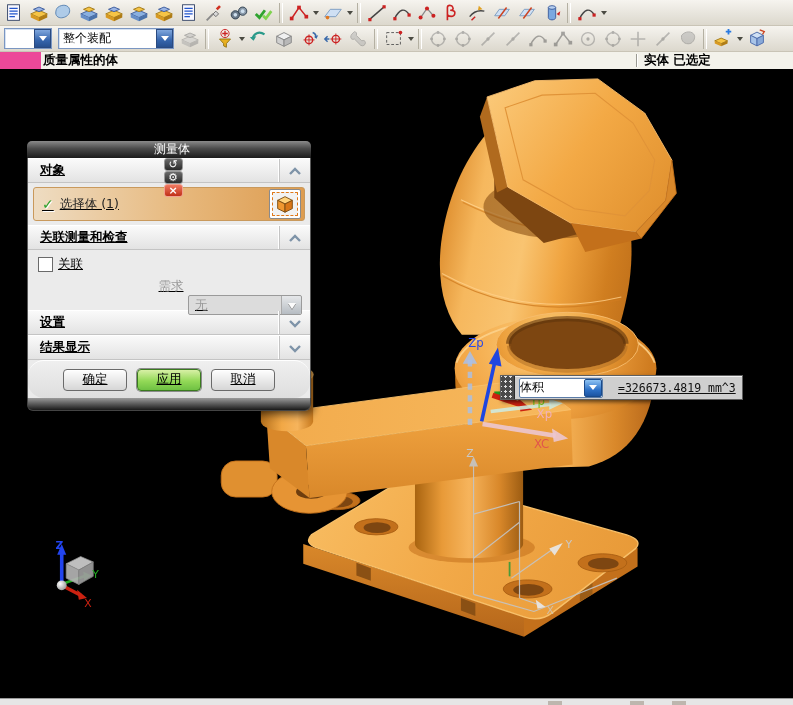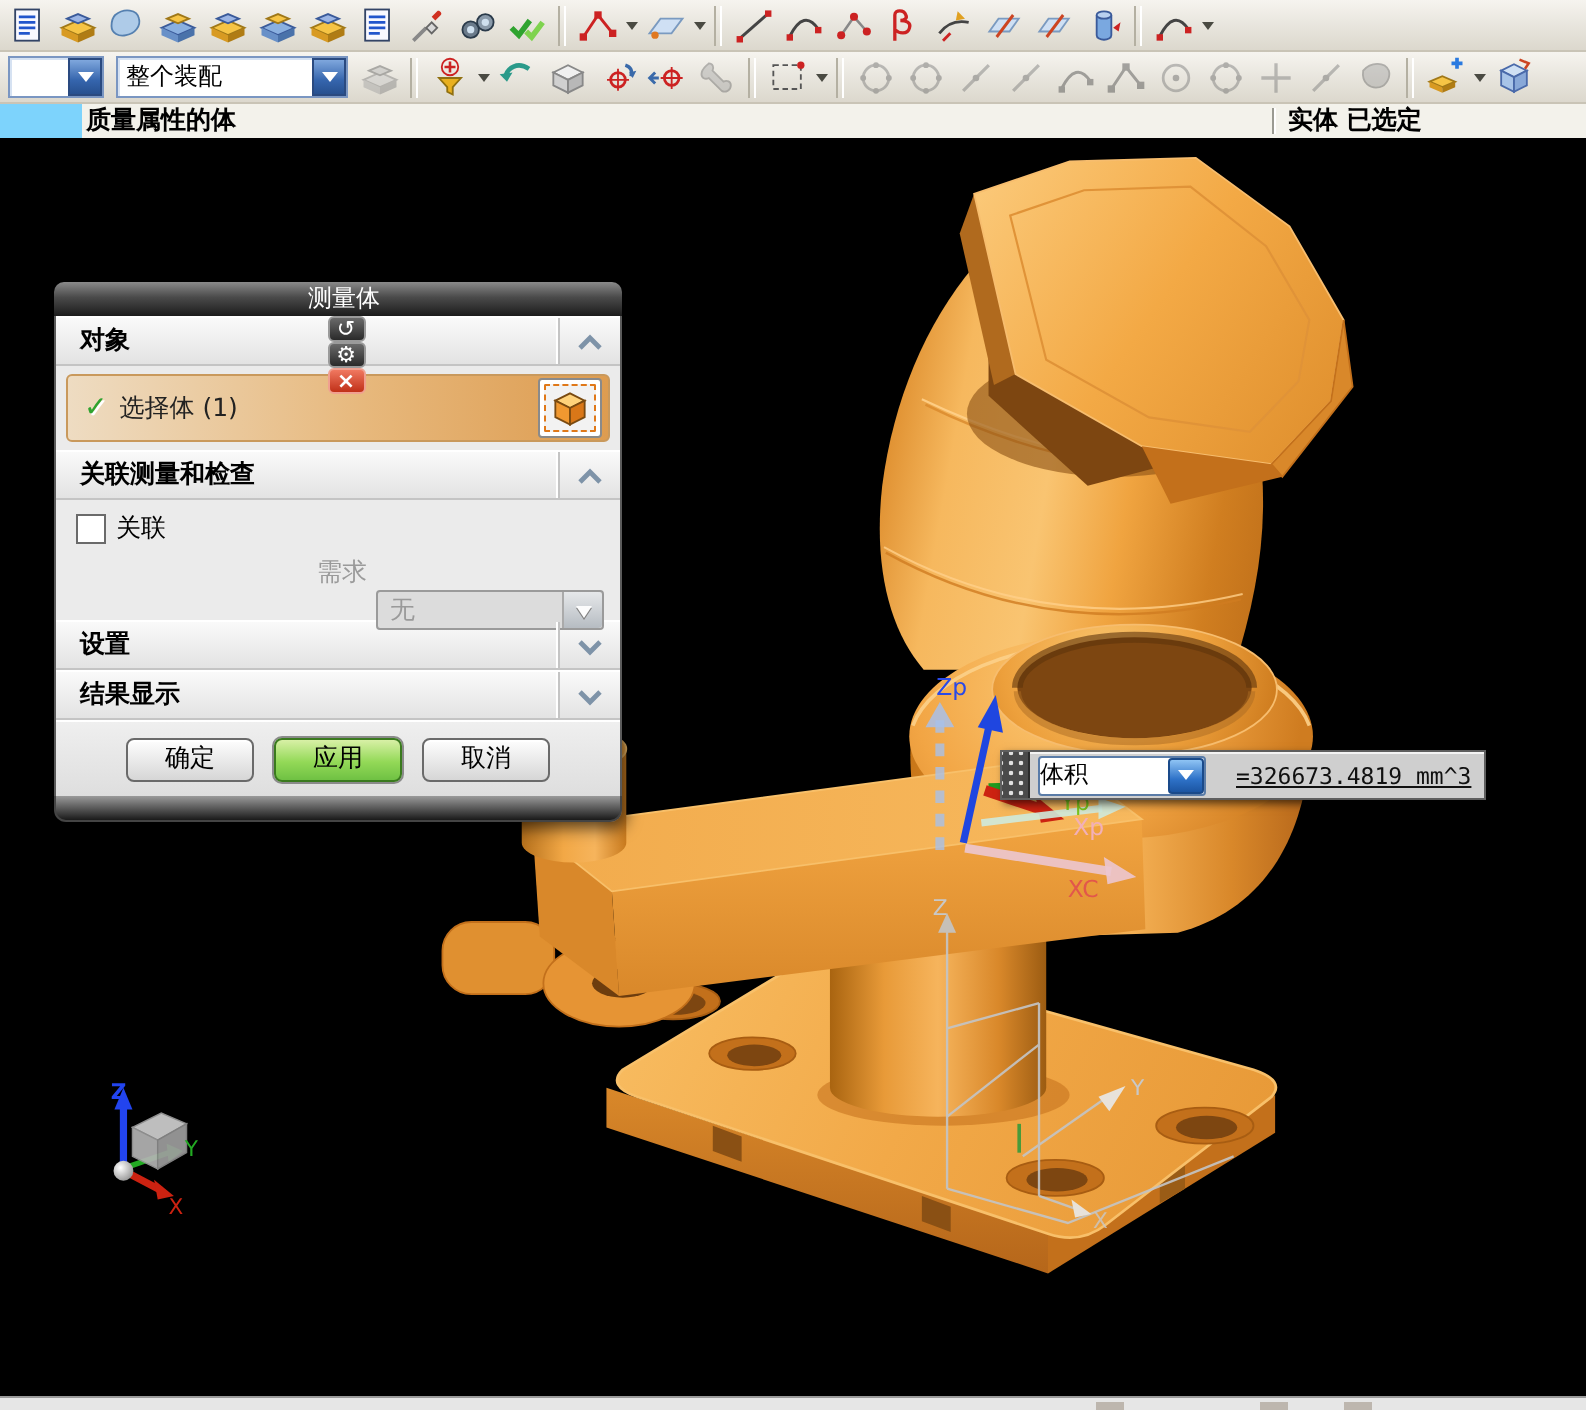--- a/index.html
+++ b/index.html
@@ -1,16 +1,16 @@
 <!DOCTYPE html>
 <html><head>
 <meta charset="utf-8">
 <style>
   html,body{margin:0;padding:0;background:#555;}
-  .stage{position:relative;width:793px;height:705px;overflow:hidden;background:#7dd3fc;
+  .stage{position:relative;width:793px;height:705px;overflow:hidden;background:#ec4899;
          font-family:"DejaVu Sans","Liberation Sans",sans-serif;font-size:12px;color:#000;}
   
   .tbar{position:absolute;left:0;width:793px;height:26px;
         background:linear-gradient(180deg,#f6f4ef 0%,#e7e4dc 55%,#dcd8cd 100%);
         border-bottom:1px solid #c9c4b6;display:flex;align-items:center;padding:0 1px;box-sizing:border-box;}
   #row1{top:0;}
   #row2{top:26px;}
   .ti{width:25px;height:24px;display:flex;align-items:center;justify-content:center;flex:0 0 auto;border-radius:2px;}
   .ti svg{display:block;}
   .ti.dim{filter:grayscale(1) opacity(.45);}
@@ -35,21 +35,21 @@
   
   .dlg{position:absolute;left:27px;top:72px;width:284px;border-radius:5px 5px 6px 6px;
        box-shadow:2px 3px 8px rgba(0,0,0,.65);}
   .dlg-title{height:17px;border-radius:5px 5px 0 0;background:linear-gradient(180deg,#8a8a8a 0%,#4a4a4a 45%,#1c1c1c 100%);
        color:#fff;display:flex;align-items:center;padding:0 3px 0 9px;font-size:12px;flex-direction:column;}
   .dlg-title .ttext{flex:1 1 auto;}
   .tbtn{width:17px;height:14px;margin-left:2px;border:1px solid #9a9a9a;border-radius:3px;
         background:linear-gradient(180deg,#6a6a6a,#2a2a2a);color:#fff;display:flex;align-items:center;
         justify-content:center;font-size:11px;line-height:1;}
   .tbtn.close{background:linear-gradient(180deg,#f07860,#c03018);border-color:#f0a090;font-weight:bold;}
-  .dlg-body{background:#ebebeb;border-left:1px solid #5a5a5a;border-right:1px solid #5a5a5a;}
+  .dlg-body{background:#ebebeb;border-left:1px solid #5a5a5a;border-right:1px solid #5a5a5a;text-decoration:underline;}
   .sec-h{height:23px;display:flex;align-items:center;background:linear-gradient(180deg,#fafafa,#e3e3e3);
         border-top:1px solid #fff;border-bottom:1px solid #c4c4c4;padding-left:12px;font-weight:bold;font-size:12.5px;}
   .sec-h .chev{margin-left:auto;border-left:1px solid #c4c4c4;box-shadow:-1px 0 0 #fff;
         width:30px;display:flex;justify-content:center;align-items:center;height:100%;}
   .selwrap{padding:4px 5px;}
   .selrow{height:32px;border:1px solid #c9995c;border-radius:3px;display:flex;align-items:center;
         background:linear-gradient(90deg,#eedcc2 0%,#e7b87c 55%,#dd9c50 100%);padding:0 3px 0 8px;}
   .selrow .ck{color:#2fa32f;font-weight:bold;font-size:14px;margin-right:6px;text-shadow:1px 1px 0 #fff;}
   .selrow .stext{flex:1 1 auto;font-size:12.5px;color:#222;}
   .cubebtn{width:30px;height:28px;background:#f2f2f2;border:1px solid #8a8a8a;border-radius:2px;
@@ -61,21 +61,21 @@
   .reqrow{height:32px;display:flex;align-items:center;padding:0 8px 0 12px;flex-direction:column;}
   .reqrow .rlab{color:#9a9a9a;font-size:12.5px;}
   .ddown{margin-left:auto;width:112px;height:20px;border:1px solid #9a9a9a;border-radius:2px;
         background:#dcdcdc;display:flex;align-items:center;color:#9a9a9a;}
   .ddown .dtext{flex:1 1 auto;padding-left:6px;font-size:12.5px;}
   .ddown .dbtn{width:19px;height:18px;border-left:1px solid #aaa;border-radius:0 2px 2px 0;
         background:linear-gradient(180deg,#e6e8ea,#b6bcc2);display:flex;align-items:center;justify-content:center;}
   .ddown .dbtn::after{content:"";width:0;height:0;border:4px solid transparent;border-top:6px solid #fcfcfc;
         margin-top:5px;filter:drop-shadow(0 1px 0 #808080);}
   .btnrow{height:37px;display:flex;align-items:center;justify-content:center;gap:10px;
-        border-top:1px solid #fff;background:linear-gradient(180deg,#efefef,#dedede);}
+        border-top:1px solid #fff;background:linear-gradient(180deg,#efefef,#dedede);border-radius:16px;}
   .dbtnn{min-width:62px;height:20px;border:1px solid #6a6a6a;border-radius:4px;font-size:12.5px;
         background:linear-gradient(180deg,#fefefe,#d6d6d6);display:flex;align-items:center;justify-content:center;
         box-shadow:inset 0 1px 0 #fff;}
   .dbtnn.apply{background:linear-gradient(180deg,#d8f0a6 0%,#93d957 55%,#6fc143 100%);border-color:#3a7a1e;
         box-shadow:0 0 0 1px #8a8a8a;}
   .dlg-foot{height:12px;border-radius:0 0 6px 6px;background:linear-gradient(180deg,#9a9a9a,#1a1a1a);
         border:1px solid #444;border-top:none;}
   
   .meas{position:absolute;left:500px;top:306px;height:23px;display:flex;align-items:center;
         background:#cfcfcf;border:1px solid #5f5f5f;box-shadow:inset 1px 1px 0 #f4f4f4,2px 2px 4px rgba(0,0,0,.6);

